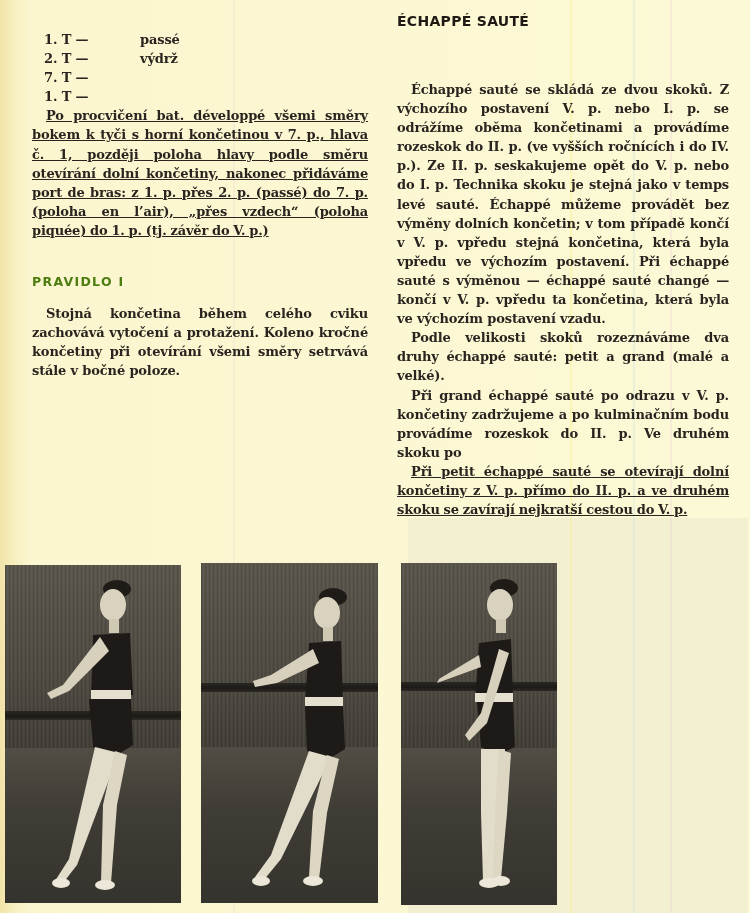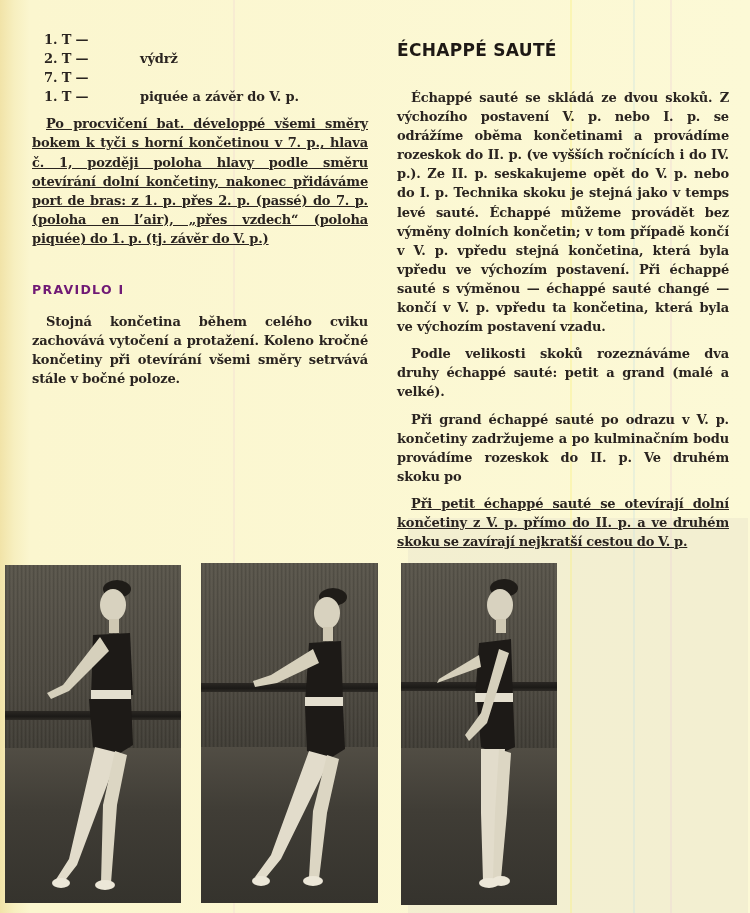--- a/index.html
+++ b/index.html
@@ -24,33 +24,33 @@
 
     .col { position: absolute; font-size: 13px; line-height: 19.1px; font-weight: bold; letter-spacing: -0.15px; }
     .col-left { left: 32px; top: 30px; width: 336px; }
     .col-right { left: 397px; top: 80px; width: 332px; }
 
     .list-row { display: flex; padding-left: 12px; }
     .list-num { width: 96px; }
     .list-text { flex: 1; }
 
     p.just { text-align: justify; text-align-last: left; }
-    p.indent { text-indent: 14px; margin-top: 8px; }
+    p.indent { text-indent: 14px; }
     p.tight { word-spacing: -0.5px; text-decoration: underline; }
 
     .rule-heading {
       font-family: "DejaVu Sans", "Liberation Sans", sans-serif;
       font-weight: bold; font-size: 12.5px; letter-spacing: 1.3px;
-      color: #701a75;
+      color: #4d7c0f;
       margin-top: 32px; margin-bottom: 13px;
     }
     .main-title {
-      position: absolute; left: 397px; top: 40px;
+      position: absolute; left: 397px; top: 13px;
       font-family: "DejaVu Sans", "Liberation Sans", sans-serif;
-      font-weight: bold; font-size: 17px; letter-spacing: 0.3px;
+      font-weight: bold; font-size: 14px; letter-spacing: 0.3px;
       color: #1e1915;
     }
 
     
     .photo {
       position: absolute; overflow: hidden;
       background:
         repeating-linear-gradient(90deg, rgba(0,0,0,0.10) 0px, rgba(0,0,0,0.10) 1px, rgba(255,255,255,0.04) 2px, rgba(0,0,0,0) 4px),
         linear-gradient(180deg, #5a564c 0%, #4e4a41 35%, #3e3b34 60%, #45423a 100%);
     }
@@ -73,31 +73,31 @@
 <div class="page">
   <div class="bleed b1"></div>
   <div class="streak s1"></div>
   <div class="streak s2"></div>
   <div class="streak s3"></div>
   <div class="streak s4"></div>
 
   <div class="col col-left">
     <div class="list-row">
       <span class="list-num">1. T —</span>
+      <span class="list-text">passé</span>
     </div>
     <div class="list-row">
       <span class="list-num">2. T —</span>
       <span class="list-text">výdrž</span>
     </div>
     <div class="list-row">
       <span class="list-num">7. T —</span>
     </div>
     <div class="list-row">
       <span class="list-num">1. T —</span>
-      <span class="list-text">piquée a závěr do V. p.</span>
     </div>
     <p class="just indent tight">Po procvičení bat. développé všemi směry bokem k tyči s horní končetinou v 7. p., hlava č. 1, později poloha hlavy podle směru otevírání dolní končetiny, nakonec přidáváme port de bras: z 1. p. přes 2. p. (passé) do 7. p. (poloha en l’air), „přes vzdech“ (poloha piquée) do 1. p. (tj. závěr do V. p.)</p>
 
     <div class="rule-heading">PRAVIDLO I</div>
     <p class="just indent">Stojná končetina během celého cviku zachovává vytočení a protažení. Koleno kročné končetiny při otevírání všemi směry setrvává stále v bočné poloze.</p>
 
   </div>
 
   <h1 class="main-title">ÉCHAPPÉ SAUTÉ</h1>
   <div class="col col-right">

